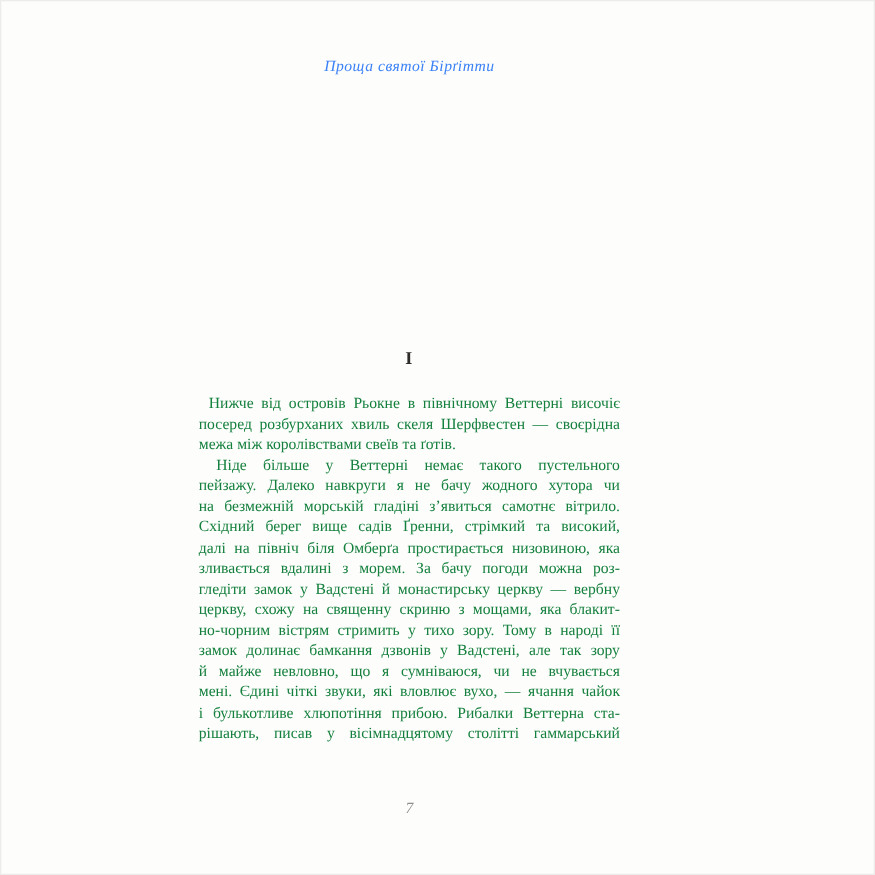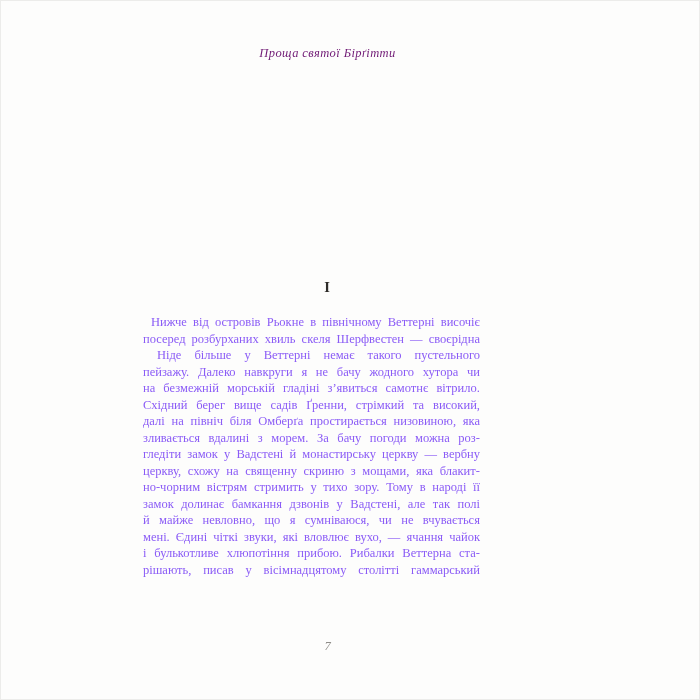--- a/index.html
+++ b/index.html
@@ -17,41 +17,41 @@
   }
   .running-header {
     position: absolute;
     top: 46px;
     left: 159px;
     width: 337px;
     text-align: center;
     font-style: italic;
     font-size: 12.5px;
     letter-spacing: 0.4px;
-    color: #701a75;
+    color: #3b82f6;
   }
   .chapter-numeral {
     position: absolute;
     top: 279px;
     left: 159px;
     width: 337px;
     text-align: center;
     font-weight: 700;
     font-size: 14.5px;
     letter-spacing: 1px;
     color: #2e2c29;
   }
   .body-text {
     position: absolute;
     top: 314px;
-    left: 143px;
+    left: 159px;
     width: 337px;
     font-size: 12.5px;
     line-height: 16.5px;
-    color: #8b5cf6;
+    color: #15803d;
   }
   .line {
     display: flex;
     justify-content: space-between;
     white-space: nowrap;
   }
   .line.left {
     display: block;
     text-align: left;
   }
@@ -89,20 +89,21 @@
       </div>
       <div class="line">
         <span>посеред</span>
         <span>розбурханих</span>
         <span>хвиль</span>
         <span>скеля</span>
         <span>Шерфвестен</span>
         <span>—</span>
         <span>своєрідна</span>
       </div>
+      <div class="line left">межа між королівствами свеїв та ґотів.</div>
     </div>
     <div class="paragraph">
       <div class="line indent">
         <span>Ніде</span>
         <span>більше</span>
         <span>у</span>
         <span>Веттерні</span>
         <span>немає</span>
         <span>такого</span>
         <span>пустельного</span>
@@ -194,21 +195,21 @@
       </div>
       <div class="line">
         <span>замок</span>
         <span>долинає</span>
         <span>бамкання</span>
         <span>дзвонів</span>
         <span>у</span>
         <span>Вадстені,</span>
         <span>але</span>
         <span>так</span>
-        <span>полі</span>
+        <span>зору</span>
       </div>
       <div class="line">
         <span>й</span>
         <span>майже</span>
         <span>невловно,</span>
         <span>що</span>
         <span>я</span>
         <span>сумніваюся,</span>
         <span>чи</span>
         <span>не</span>

